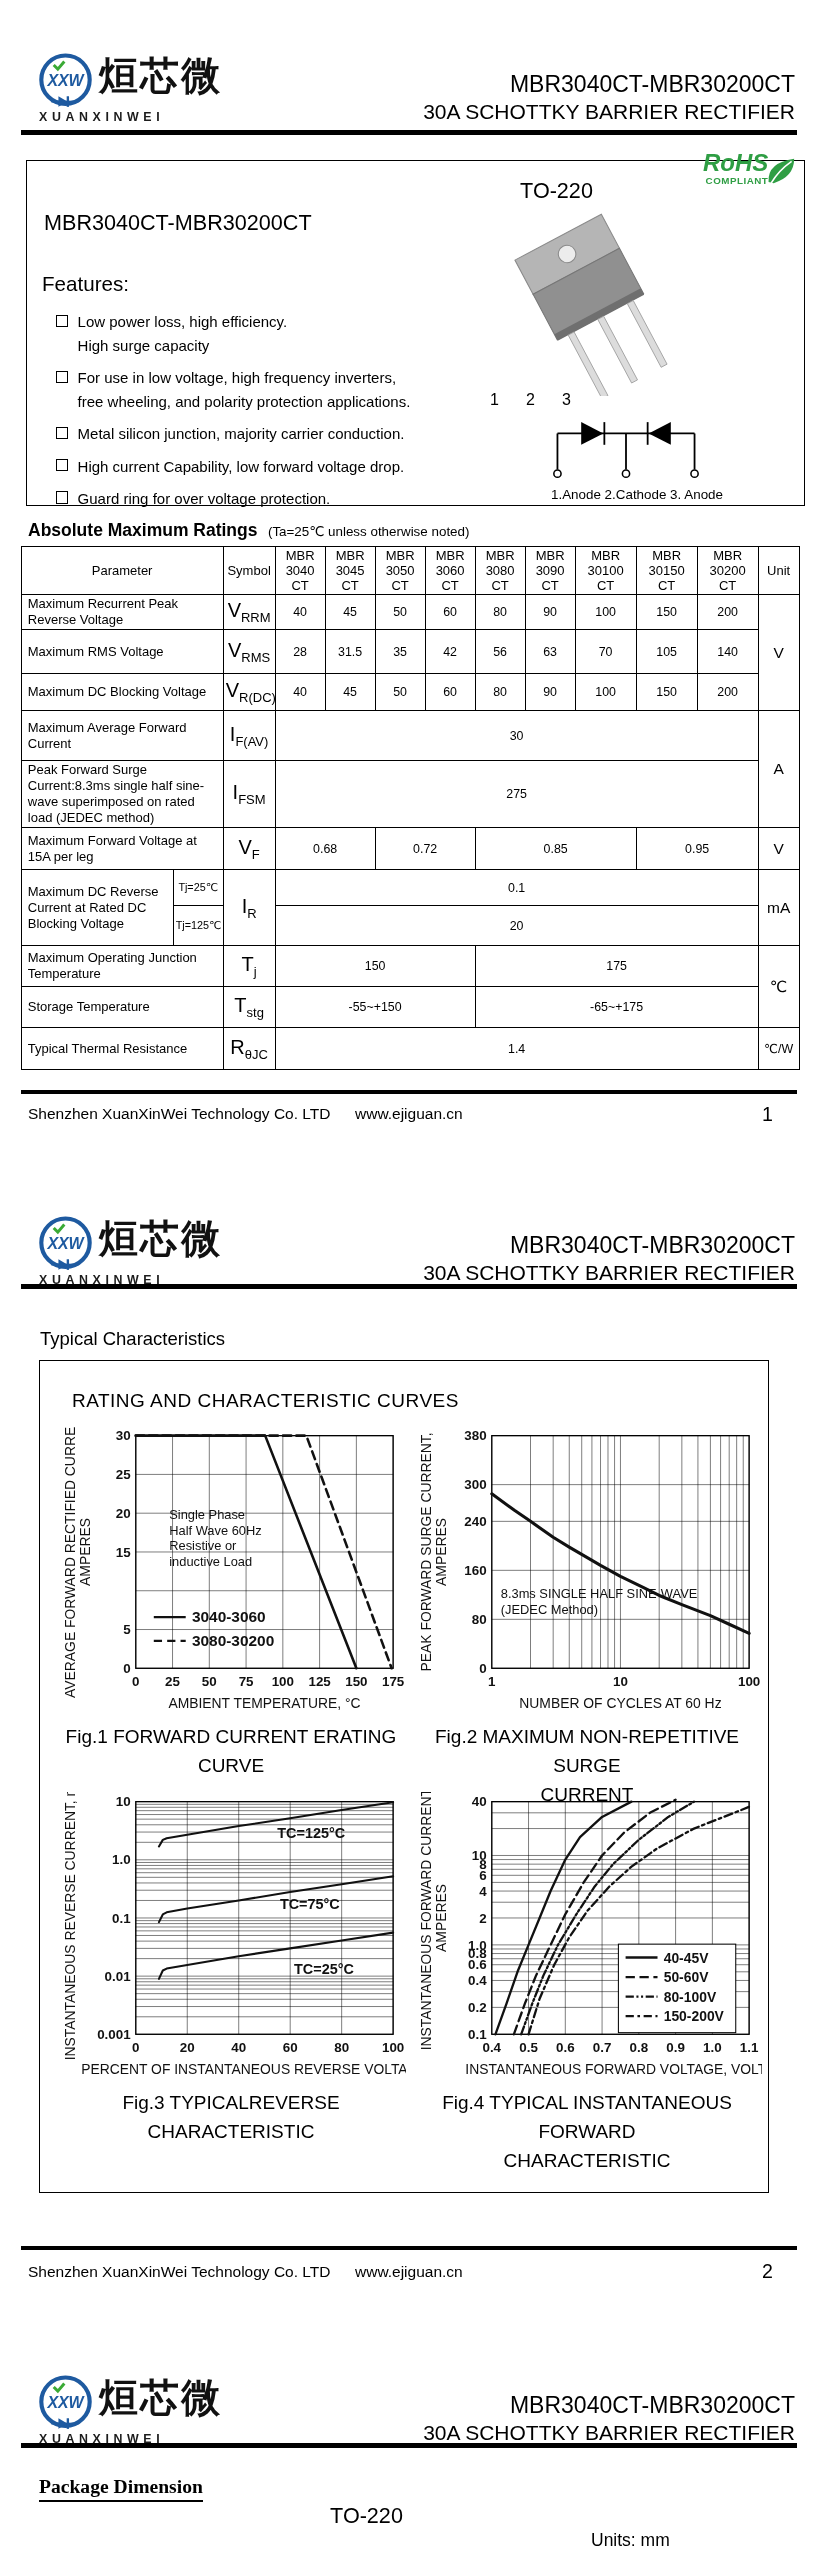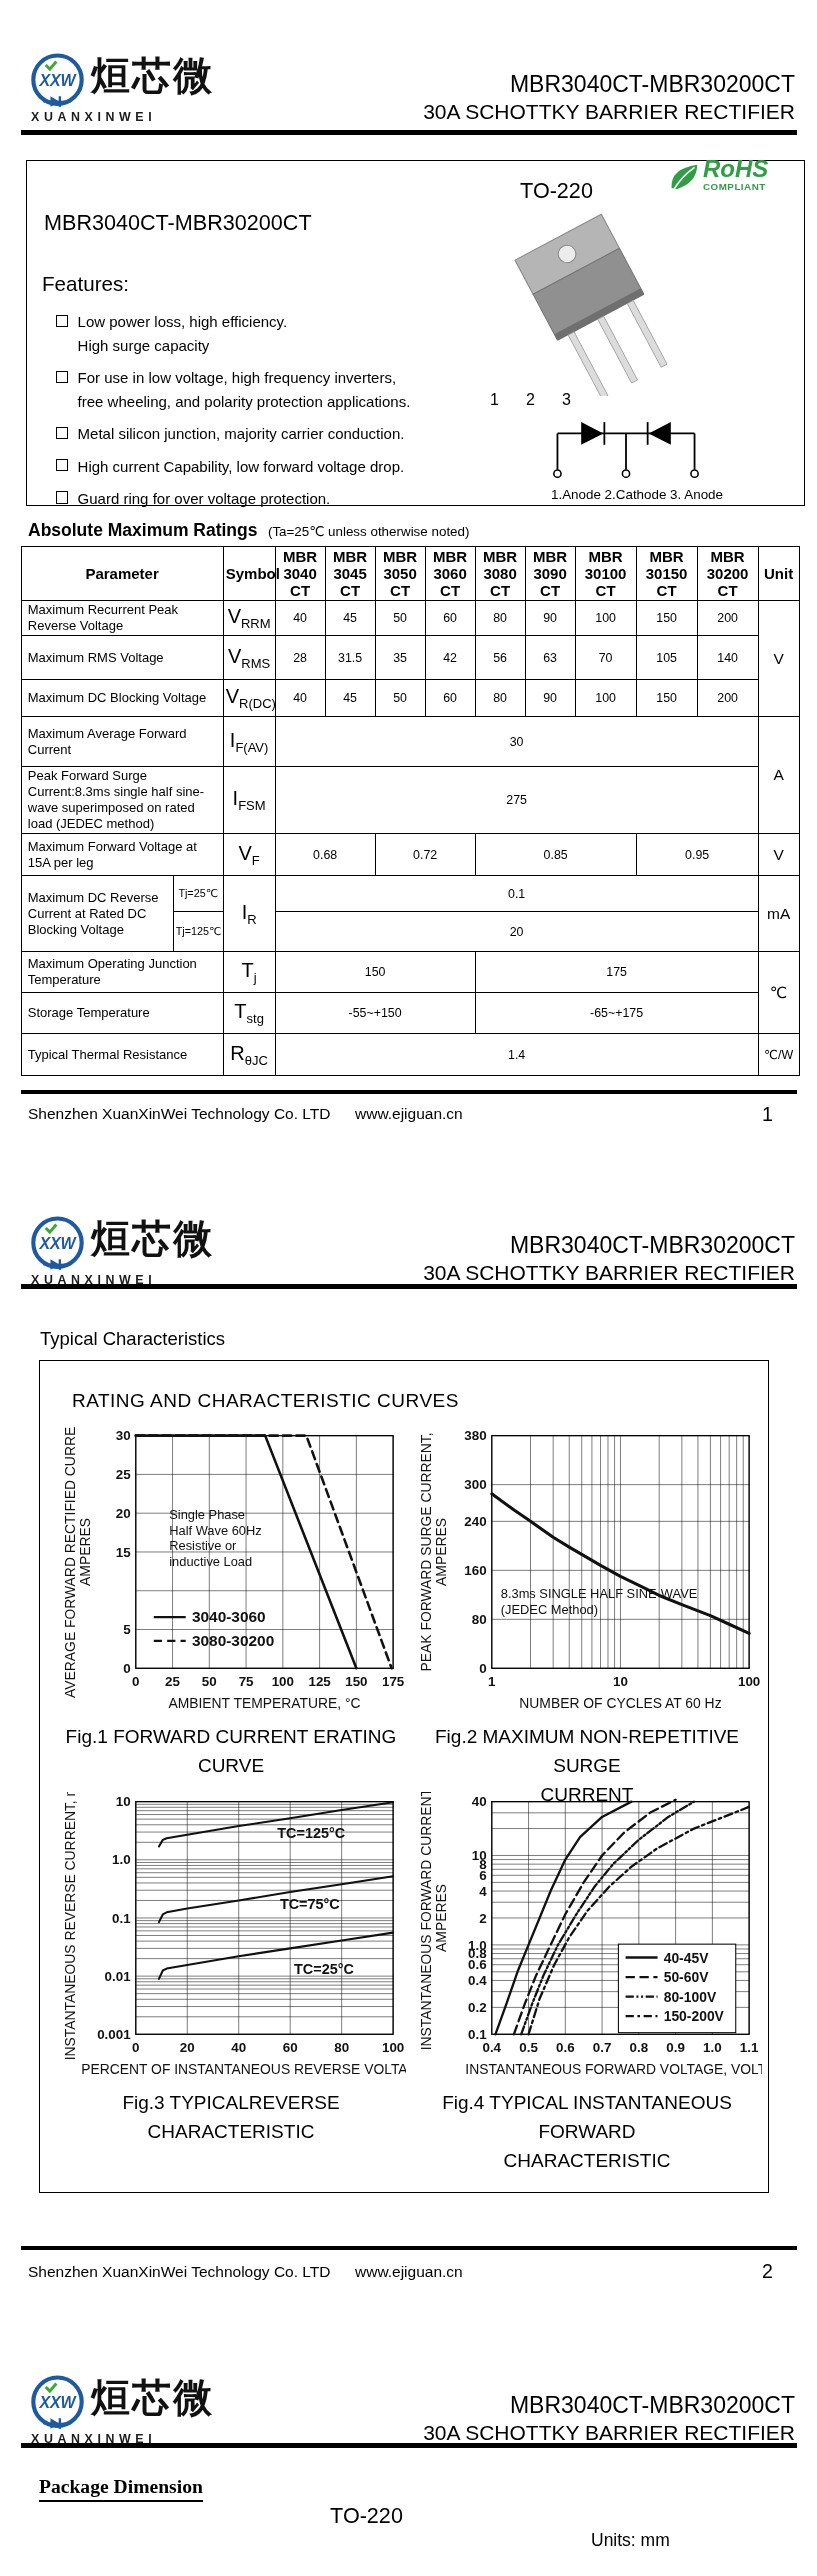--- a/index.html
+++ b/index.html
@@ -1,50 +1,50 @@
 <!DOCTYPE html>
 <html style="font-size:8.2px"><head>
 <meta charset="utf-8">
 <style>
   html,body{margin:0;padding:0;background:#fff;}
   body{font-family:"Liberation Sans","DejaVu Sans",sans-serif;color:#000;}
   #doc{position:relative;width:818px;height:3470px;background:#fff;overflow:hidden;}
   .abs{position:absolute;}
   .preline{white-space:pre-line;}
   
-  .logo-block{position:absolute;left:28px;width:196px;height:82px;}
+  .logo-block{position:absolute;left:36px;width:196px;height:82px;}
   .logo-mark{position:absolute;left:0;top:0;}
   .logo-cn{position:absolute;left:63px;top:-3.1px;font-size:39px;font-weight:700;letter-spacing:2.1px;color:#111;}
   .logo-en{position:absolute;left:3.1px;top:58px;font-size:12.4px;font-weight:700;letter-spacing:4.6px;color:#1c1c1c;}
   .hdr-titles{position:absolute;right:23px;width:422px;text-align:right;}
   .hdr-t1{font-size:23px;line-height:27px;}
   .hdr-t2{font-size:21px;line-height:27px;}
   .bar{position:absolute;left:20.6px;width:776px;height:5.2px;background:#000;}
   
   .pbox{position:absolute;border:1px solid #000;background:#fff;}
   .part-title{position:absolute;left:44px;top:210px;font-size:21.6px;}
   .features-title{position:absolute;left:42px;top:272px;font-size:20.6px;}
   .features{position:absolute;left:56px;top:310px;width:381px;}
   .feat{display:flex;gap:9.3px;margin-bottom:8.2px;}
   .cb{width:10.3px;height:10.3px;border:1.5px solid #000;flex:none;margin-top:4.6px;background:#fff;}
   .feat-lines{font-size:15px;line-height:24px;}
   .to220{position:absolute;left:479px;top:178px;width:155px;text-align:center;font-size:21.6px;}
-  .rohs{position:absolute;left:669px;top:161px;width:129px;height:36px;}
+  .rohs{position:absolute;left:669px;top:155px;width:129px;height:36px;text-align:right;}
   .rohs-txt{position:absolute;left:34px;top:-4.1px;color:#2f9e44;}
   .rohs-t1{font-size:24px;font-weight:700;font-style:italic;line-height:24px;}
   .rohs-t2{font-size:9.8px;font-weight:700;letter-spacing:0.5px;}
   .pins{position:absolute;left:490px;top:391px;font-size:16px;font-weight:400;letter-spacing:11.3px;}
   .pinleg{position:absolute;left:551px;top:487px;font-size:13.4px;}
   
   .amr-head{position:absolute;left:28px;top:520px;}
   .amr-title{font-size:17.5px;font-weight:700;}
   .amr-note{font-size:13.4px;margin-left:8.2px;}
   table.amr{position:absolute;left:20.6px;top:546px;width:776px;border-collapse:collapse;table-layout:fixed;}
   table.amr td,table.amr th{border:0.8px solid #000;border-top-width:1.5px;border-bottom-width:1.5px;padding:1px 2.1px;text-align:center;vertical-align:middle;}
-  table.amr th{font-size:15px;font-weight:700;}
+  table.amr th{font-size:13px;font-weight:400;}
   table.amr .param{text-align:left;font-size:13px;padding-left:6.2px;line-height:16px;}
   table.amr .sym{font-size:20px;}
   table.amr .sym sub{font-size:65%;}
   table.amr .v{font-size:12.4px;}
   table.amr .unit{font-size:15.5px;}
   table.amr .cond{font-size:10.8px;}
   
   .ft-company{position:absolute;left:28px;font-size:15.5px;}
   .ft-site{position:absolute;left:355px;font-size:15.5px;}
   .ft-page{position:absolute;left:711px;width:62px;text-align:right;font-size:19.6px;}

